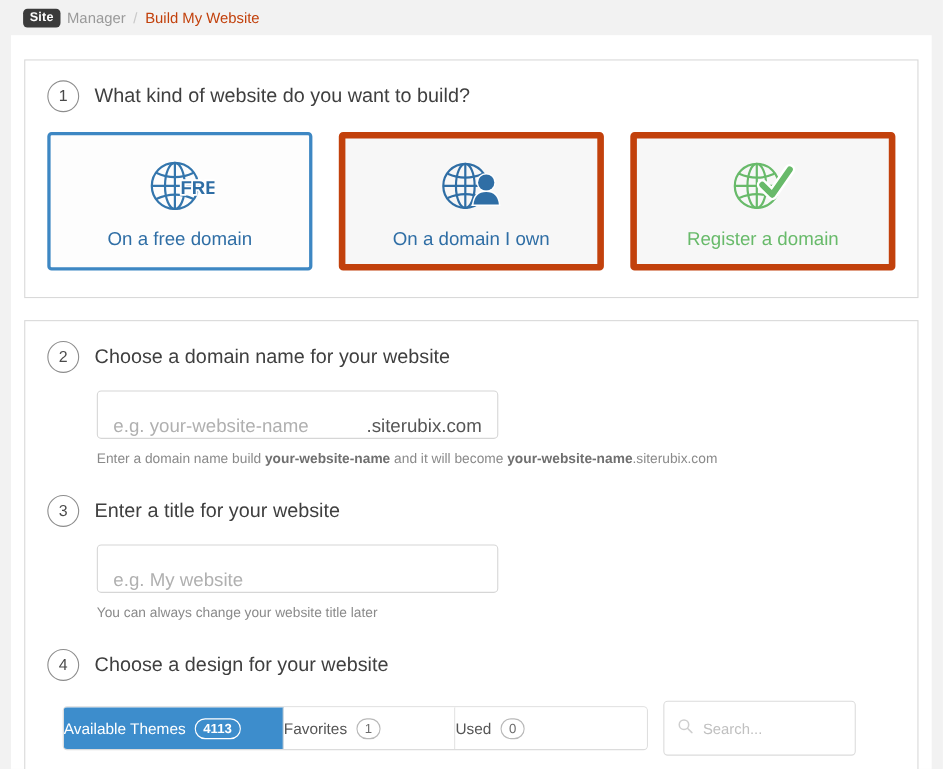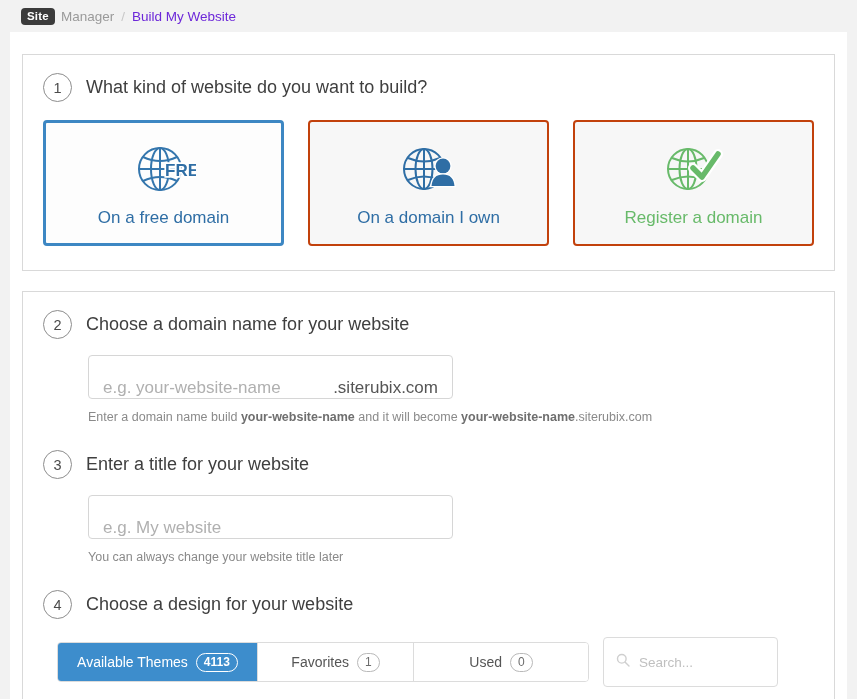--- a/index.html
+++ b/index.html
@@ -41,21 +41,21 @@
     color: #9a9a9a;
     margin-left: 6px;
     font-size: 13.5px;
   }
   .crumb-sep {
     color: #c8c8c8;
     margin: 0 7px;
     font-size: 13.5px;
   }
   .crumb-current {
-    color: #6d28d9;
+    color: #c2410c;
     font-size: 13.5px;
   }
 
   
   .page-surface {
     position: absolute;
     left: 10px;
     top: 32px;
     width: 837px;
     bottom: 0;
@@ -124,21 +124,21 @@
   .opt .opt-label {
     font-size: 17px;
     margin-top: 8px;
   }
   .opt-selected {
     border: 3px solid #3d87c3;
     background: #fdfdfd;
   }
   .opt-selected .opt-label { color: #2f6ea5; }
   .opt-plain {
-    border: 2px solid #c2410c;
+    border: 6px solid #c2410c;
     background: #f7f7f7;
   }
   .opt-plain.blue .opt-label { color: #2f6ea5; }
   .opt-plain.green .opt-label { color: #68ba6a; }
 
   
   .field-row { margin-top: 16px; padding-left: 45px; }
   .text-input {
     width: 365px;
     height: 44px;
@@ -175,21 +175,21 @@
   .tabs {
     display: flex;
     border: 1px solid #dcdcdc;
     border-radius: 4px;
     overflow: hidden;
     height: 38px;
   }
   .tab {
     display: flex;
     align-items: center;
-    justify-content: center;
+    justify-content: flex-start;
     gap: 8px;
     font-size: 14px;
     color: #555555;
     background: #ffffff;
     border-right: 1px solid #dcdcdc;
     cursor: pointer;
     box-sizing: border-box;
   }
   .tab:last-child { border-right: none; }
   .tab-1 { width: 200px; }

